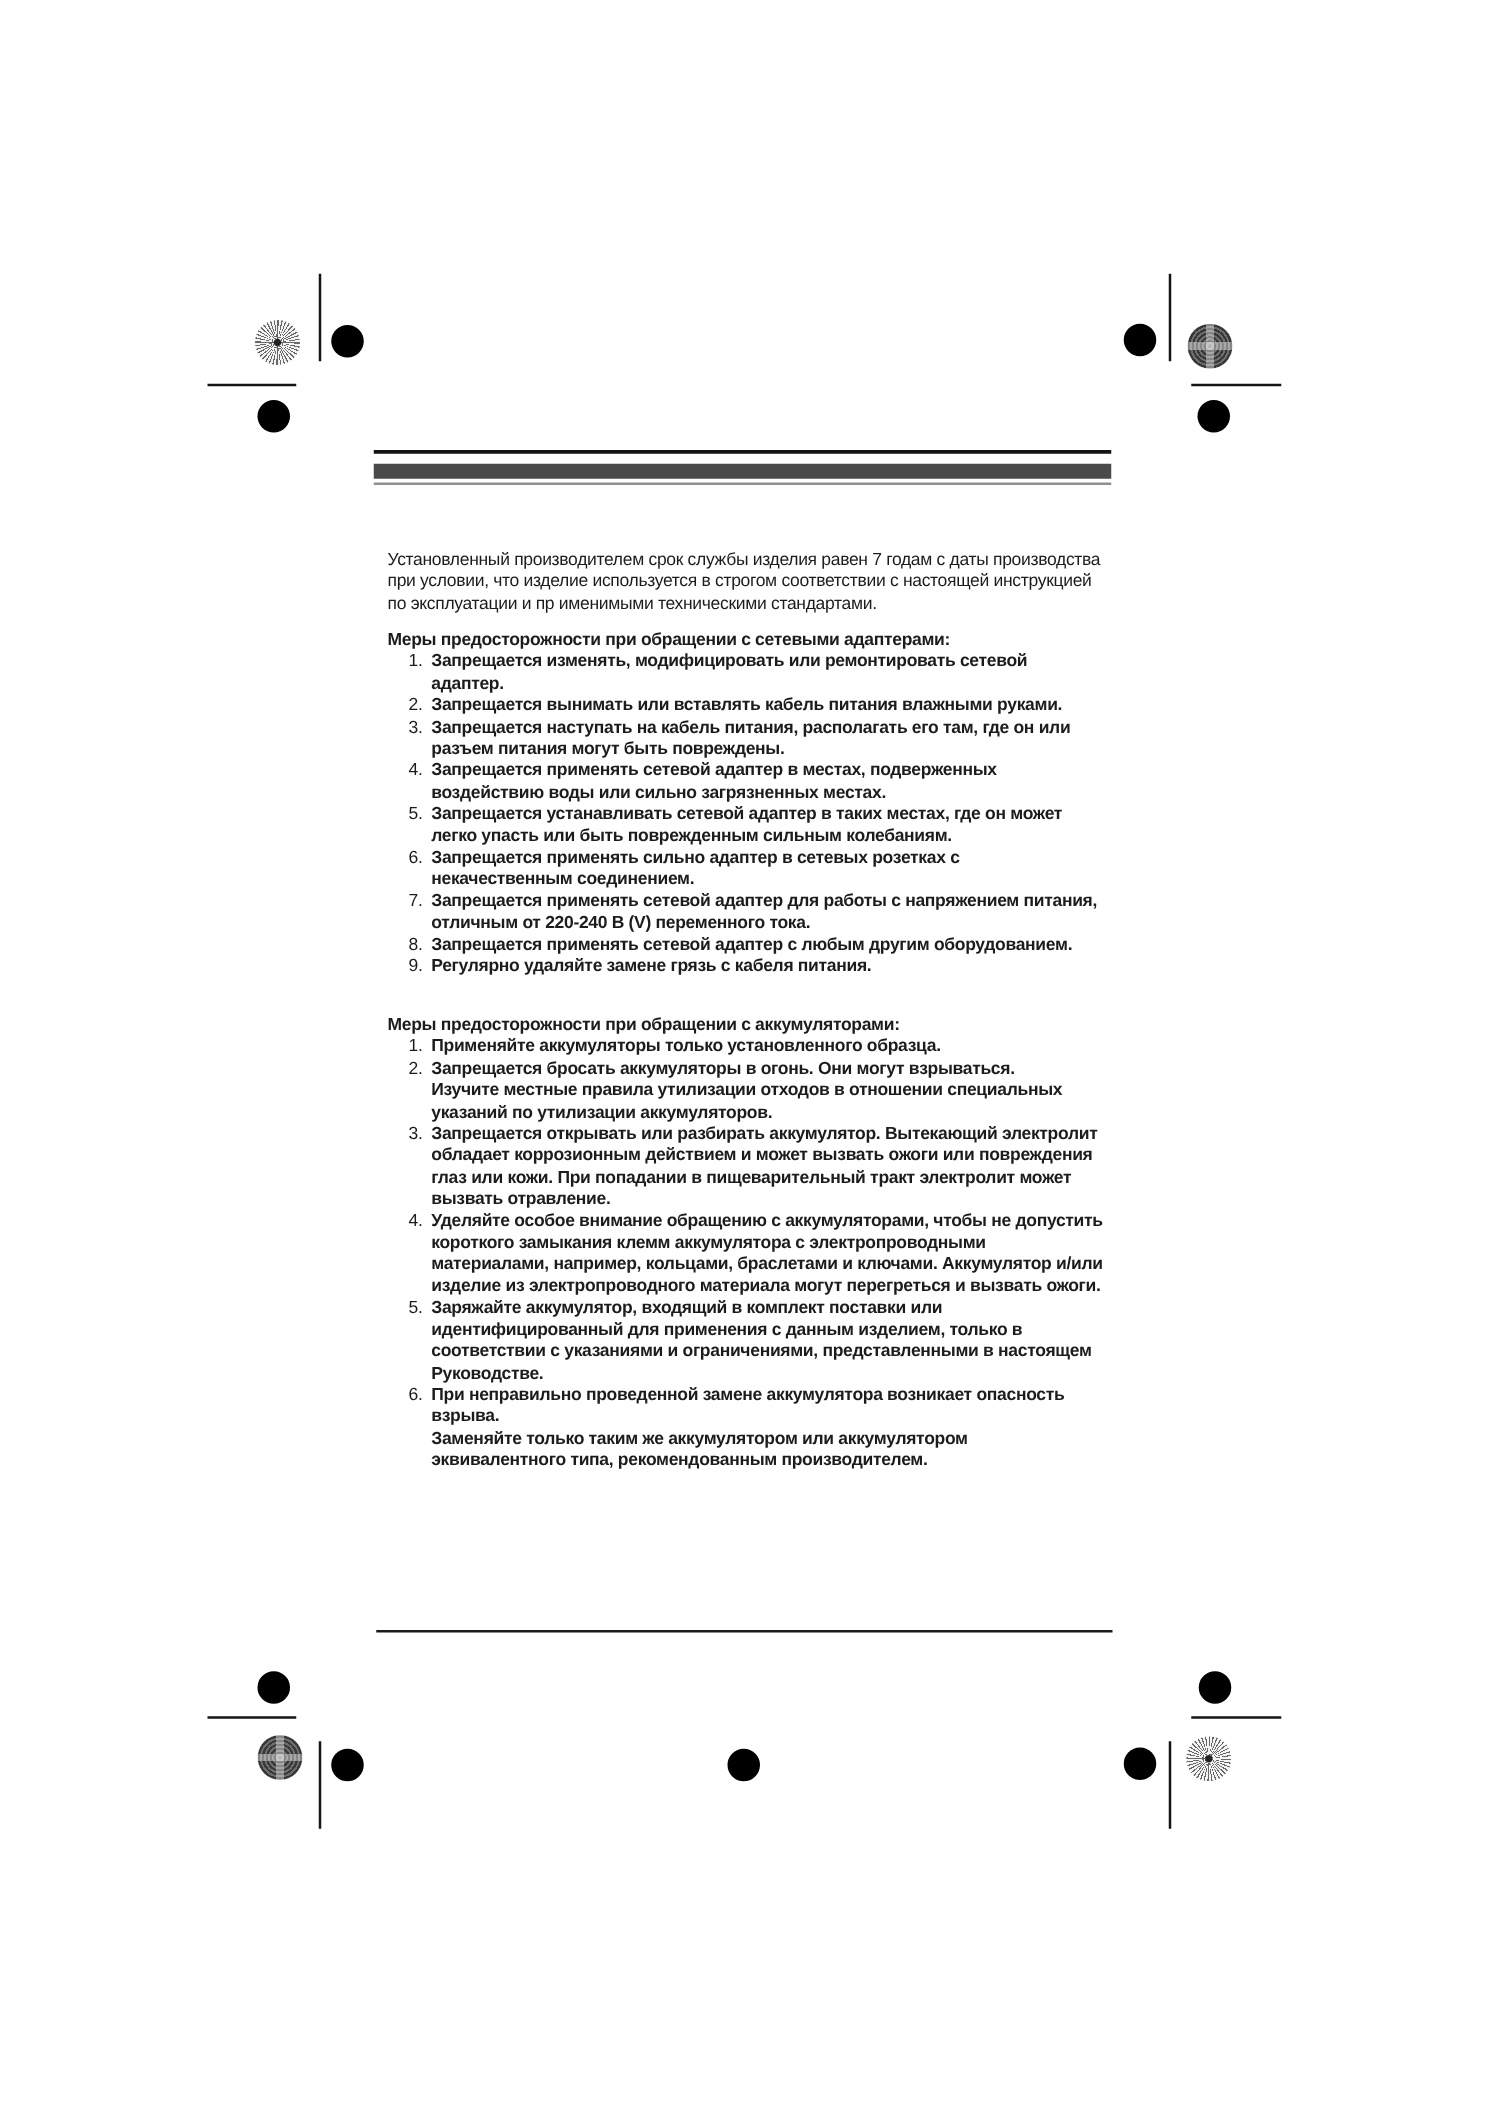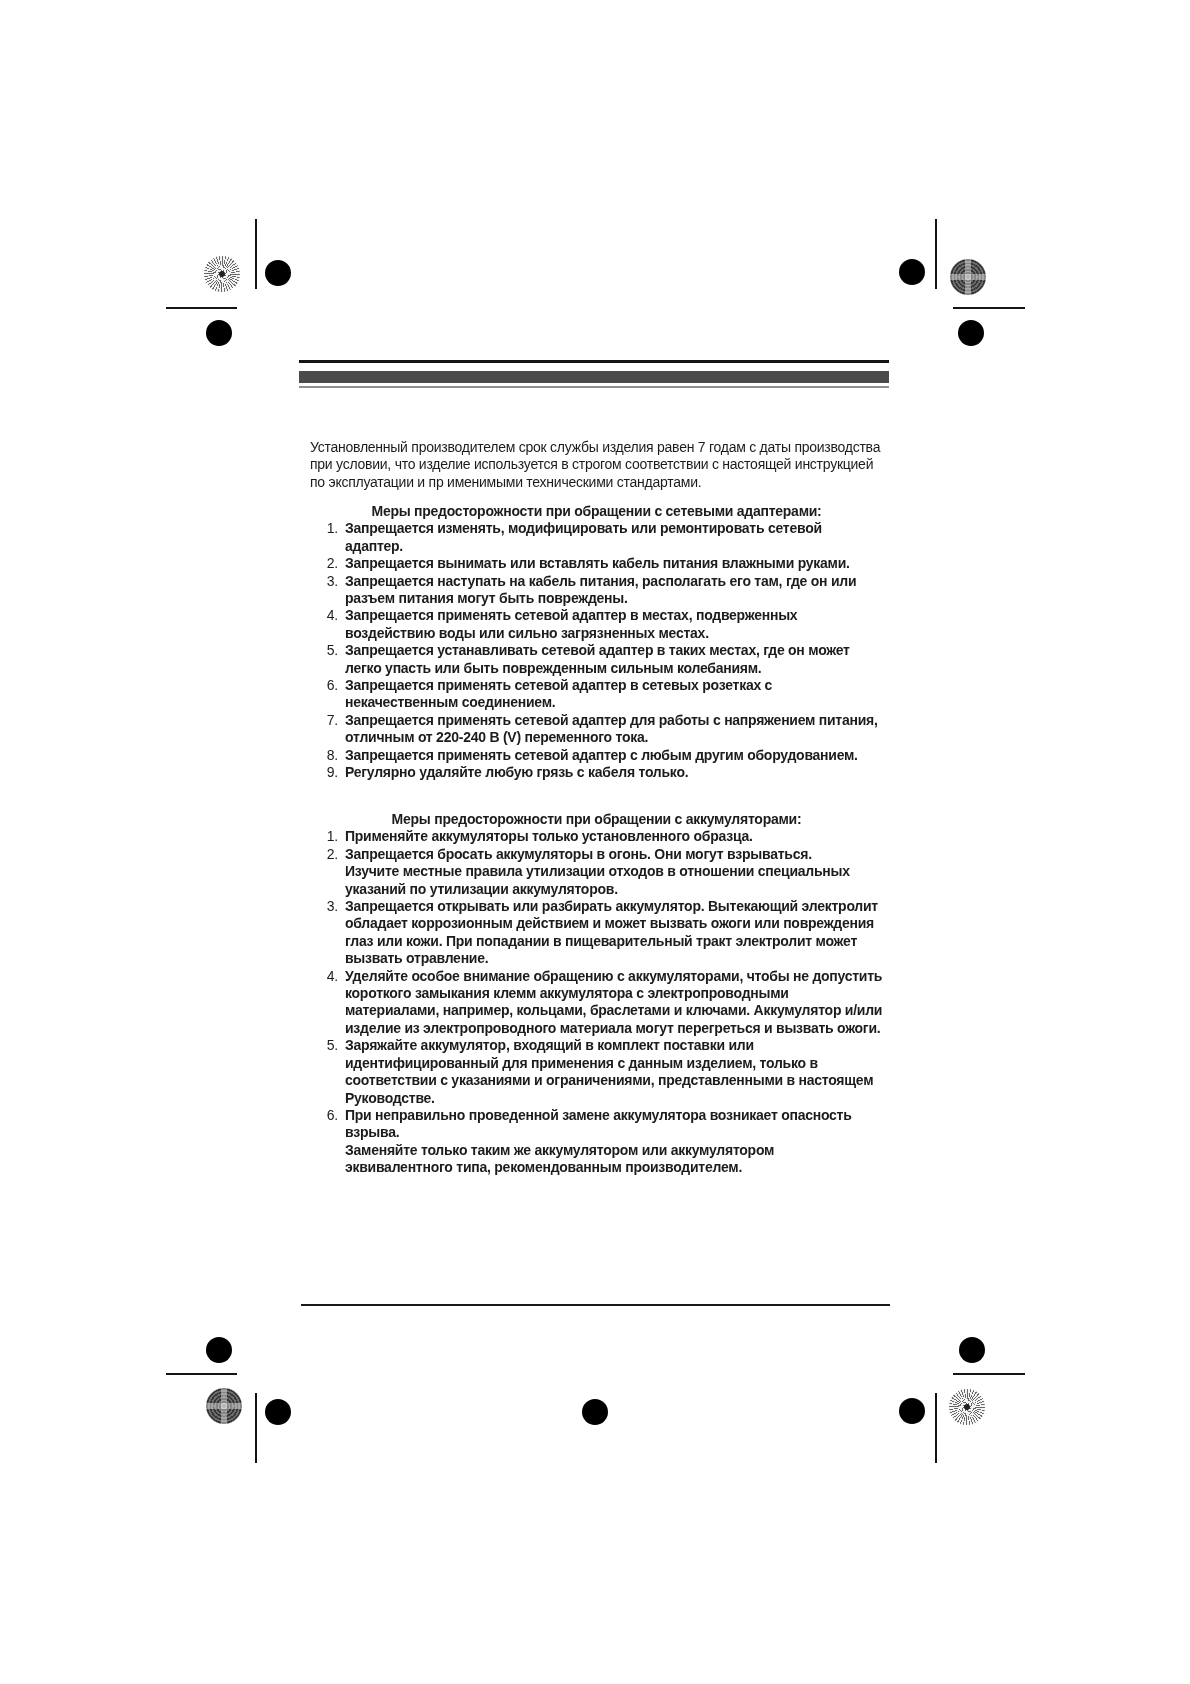--- a/index.html
+++ b/index.html
@@ -43,21 +43,21 @@
   .hdr-bar    {position:absolute;left:299px;top:371px;width:590px;height:12px;background:var(--bar);}
   .hdr-rule-sub{position:absolute;left:299px;top:386px;width:590px;height:2px;background:#8f8f8f;}
   .ftr-rule   {position:absolute;left:301px;top:1304px;width:589px;height:2px;background:#1a1a1a;}
 
   
   .txtblock{
     position:absolute;left:299px;width:584px;
     font-size:14px;line-height:17.4px;letter-spacing:-0.25px;
   }
   .para{margin:0;padding-left:11px;white-space:pre-wrap;}
-  .hd{margin:0;padding-left:11px;font-size:14px;font-weight:bold;line-height:17.4px;text-align:center;}
+  .hd{margin:0;padding-left:11px;font-size:14px;font-weight:bold;line-height:17.4px;}
   ol.plist{list-style:none;margin:0;padding:0 0 0 46px;}
   ol.plist li{position:relative;margin:0;padding:0;}
   ol.plist .num{position:absolute;left:-34px;width:27px;text-align:right;}
   ol.plist .txt{white-space:pre-wrap;display:block;font-weight:bold;}
   #block-para{top:439px;}
   #block-adapter{top:503px;}
   #block-battery{top:811px;}
 </style>
 </head>
 <body>
@@ -129,36 +129,36 @@
           <span class="txt">Запрещается применять сетевой адаптер в местах, подверженных воздействию воды или сильно загрязненных местах.</span>
         </li>
 
         <li>
           <span class="num">5.</span>
           <span class="txt">Запрещается устанавливать сетевой адаптер в таких местах, где он может легко упасть или быть поврежденным сильным колебаниям.</span>
         </li>
 
         <li>
           <span class="num">6.</span>
-          <span class="txt">Запрещается применять сетевой адаптер в сетевых розетках с некачественным соединением.</span>
+          <span class="txt">Запрещается применять сильно адаптер в сетевых розетках с некачественным соединением.</span>
         </li>
 
         <li>
           <span class="num">7.</span>
           <span class="txt">Запрещается применять сетевой адаптер для работы с напряжением питания, отличным от 220-240 В (V) переменного тока.</span>
         </li>
 
         <li>
           <span class="num">8.</span>
           <span class="txt">Запрещается применять сетевой адаптер с любым другим оборудованием.</span>
         </li>
 
         <li>
           <span class="num">9.</span>
-          <span class="txt">Регулярно удаляйте любую грязь с кабеля только.</span>
+          <span class="txt">Регулярно удаляйте замене грязь с кабеля питания.</span>
         </li>
 
       </ol>
   </div>
 
   <div class="txtblock" id="block-battery">
     <h2 class="hd">Меры предосторожности при обращении с аккумуляторами:</h2>
     <ol class="plist">
 
         <li>

